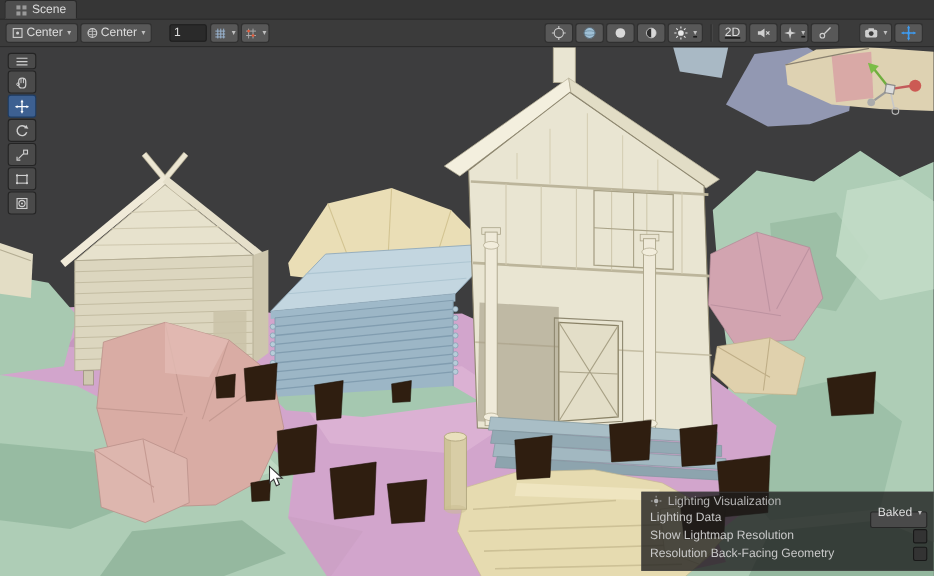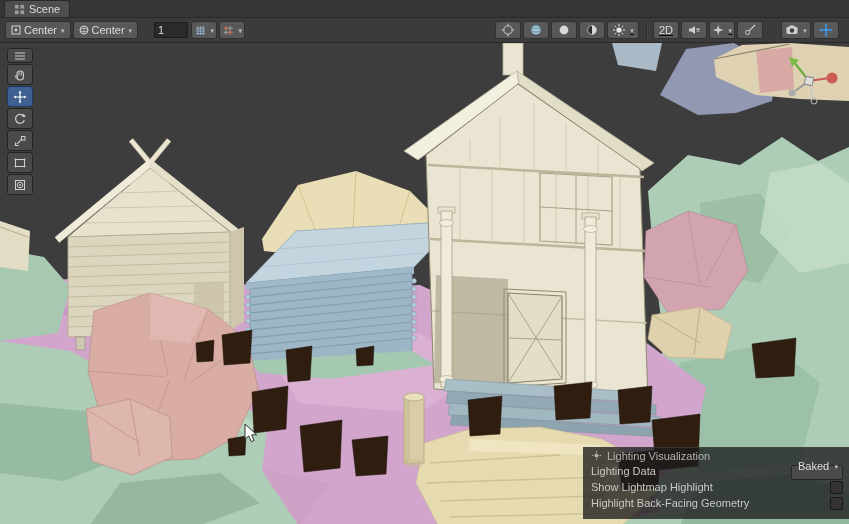--- a/index.html
+++ b/index.html
@@ -411,25 +411,25 @@
         <span>Lighting Visualization</span>
       </div>
       <div class="lp-row">
         <span>Lighting Data</span>
         <button class="lp-dropdown">
           <span>Baked</span>
           <span class="caret">▾</span>
         </button>
       </div>
       <div class="lp-row">
-        <span>Show Lightmap Highlight</span>
+        <span>Show Lightmap Resolution</span>
         <span class="lp-checkbox"></span>
       </div>
       <div class="lp-row">
-        <span>Highlight Back-Facing Geometry</span>
+        <span>Resolution Back-Facing Geometry</span>
         <span class="lp-checkbox"></span>
       </div>
     </div>
 
     <svg class="cursor" width="16" height="22" viewBox="0 0 16 22">
       <path d="M1,1 L1,16 L4.8,12.8 L7.2,18.6 L10,17.4 L7.6,11.8 L12.6,11.8 Z" fill="#ffffff" stroke="#333333" stroke-width="1"></path>
     </svg>
 
   </div>
 </div>

